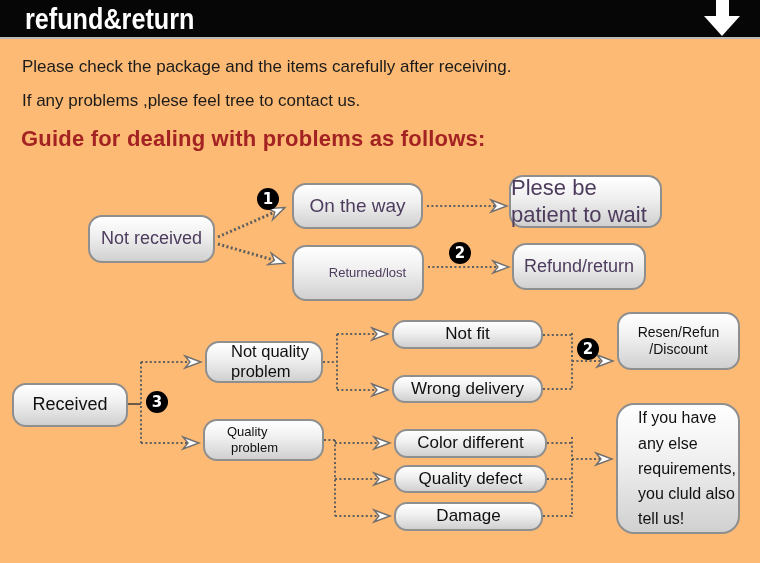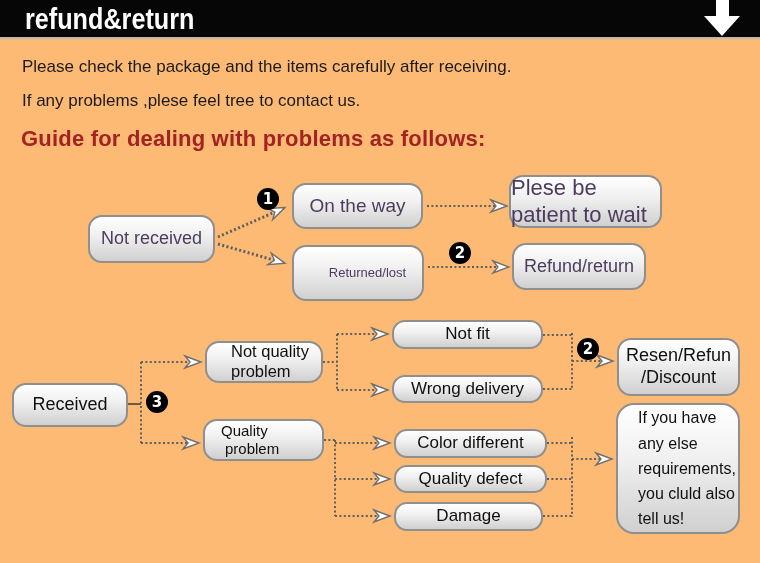--- a/index.html
+++ b/index.html
@@ -123,29 +123,29 @@
   </div>
   <div class="node" style="left:12px;top:383px;width:116px;height:44px;font-size:18px;">Received</div>
 
   <div class="node purple" style="left:512px;top:243px;width:134px;height:47px;font-size:18px;">Refund/return</div>
   <div class="node leftal" style="left:205px;top:341px;width:118px;height:42px;font-size:16.5px;padding-left:24px;">
     <div>
       <div>Not quality</div>
       <div>problem</div>
     </div>
   </div>
-  <div class="node leftal" style="left:203px;top:419px;width:121px;height:42px;font-size:15px;padding-left:16px;">
+  <div class="node leftal" style="left:203px;top:419px;width:121px;height:42px;font-size:13px;padding-left:22px;">
     <div>
       <div>Quality</div>
       <div style="padding-left:4px;">problem</div>
     </div>
   </div>
   <div class="node small" style="left:392px;top:320px;width:151px;height:29px;font-size:17px;">Not fit</div>
   <div class="node small" style="left:392px;top:375px;width:151px;height:28px;font-size:17px;">Wrong delivery</div>
-  <div class="node" style="left:617px;top:338px;width:123px;height:58px;font-size:18px;">
+  <div class="node" style="left:617px;top:312px;width:123px;height:58px;font-size:14px;">
     <div>
       <div>Resen/Refun</div>
       <div>/Discount</div>
     </div>
   </div>
   <div class="node small" style="left:394px;top:429px;width:153px;height:29px;font-size:17px;">Color different</div>
   <div class="node small" style="left:394px;top:465px;width:153px;height:28px;font-size:17px;">Quality defect</div>
   <div class="node small" style="left:394px;top:502px;width:149px;height:29px;font-size:17px;">Damage</div>
   <div class="node leftal" style="left:616px;top:403px;width:124px;height:131px;font-size:16px;padding-left:20px;border-radius:18px;line-height:1.58;">
     <div>

